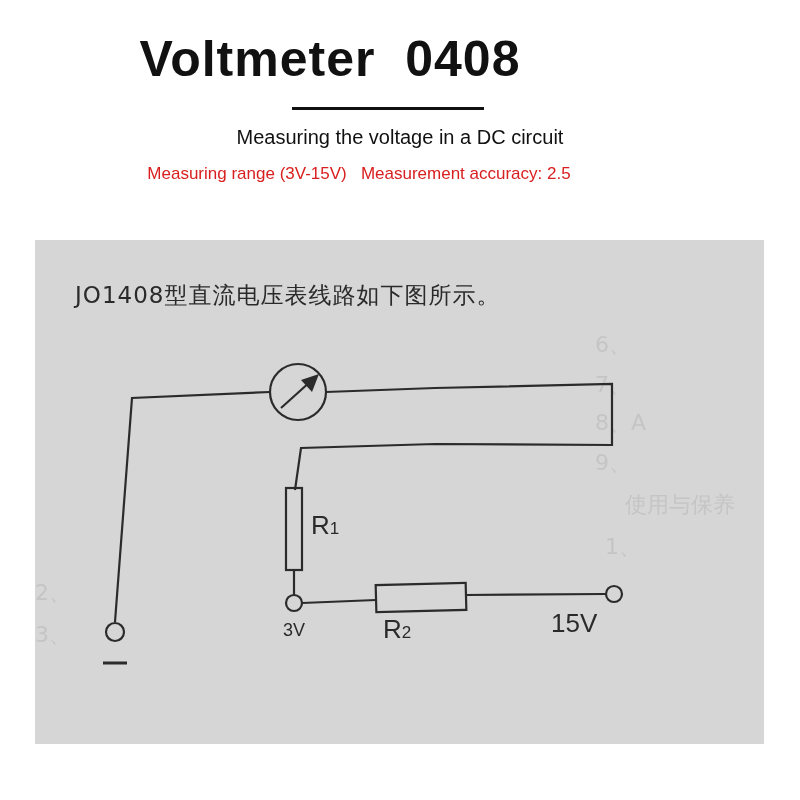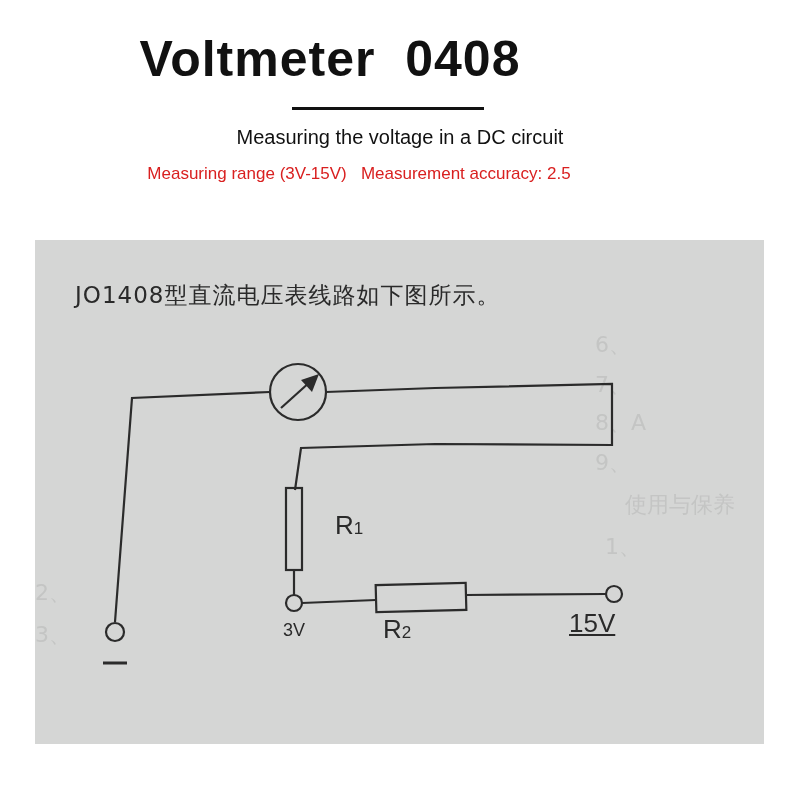--- a/index.html
+++ b/index.html
@@ -83,21 +83,21 @@
       <circle cx="579" cy="354" r="8"></circle>
       <circle cx="80" cy="392" r="9"></circle>
     </g>
 
     <line x1="246" y1="168" x2="276" y2="141" stroke="#2b2b2b" stroke-width="2.2"></line>
     <polygon points="284,134 266,140 277,152" fill="#2b2b2b"></polygon>
 
     <line x1="68" y1="423" x2="92" y2="423" stroke="#2b2b2b" stroke-width="3"></line>
   </svg>
 
-  <div class="lbl" style="left:300px; top:270px; font-size:26px;text-align:right;">
+  <div class="lbl" style="left:276px; top:270px; font-size:26px;text-align:right;">
     <span>R</span><span style="font-size:17px;">1</span>
   </div>
   <div class="lbl" style="left:348px; top:374px; font-size:26px;text-align:right;">
     <span>R</span><span style="font-size:17px;">2</span>
   </div>
   <div class="lbl" style="left:248px; top:380px; font-size:18px;">3V</div>
-  <div class="lbl" style="left:534px; top:368px; font-size:26px;text-decoration:underline;">15V</div>
+  <div class="lbl" style="left:516px; top:368px; font-size:26px;">15V</div>
 </div>
 
 </body></html>

